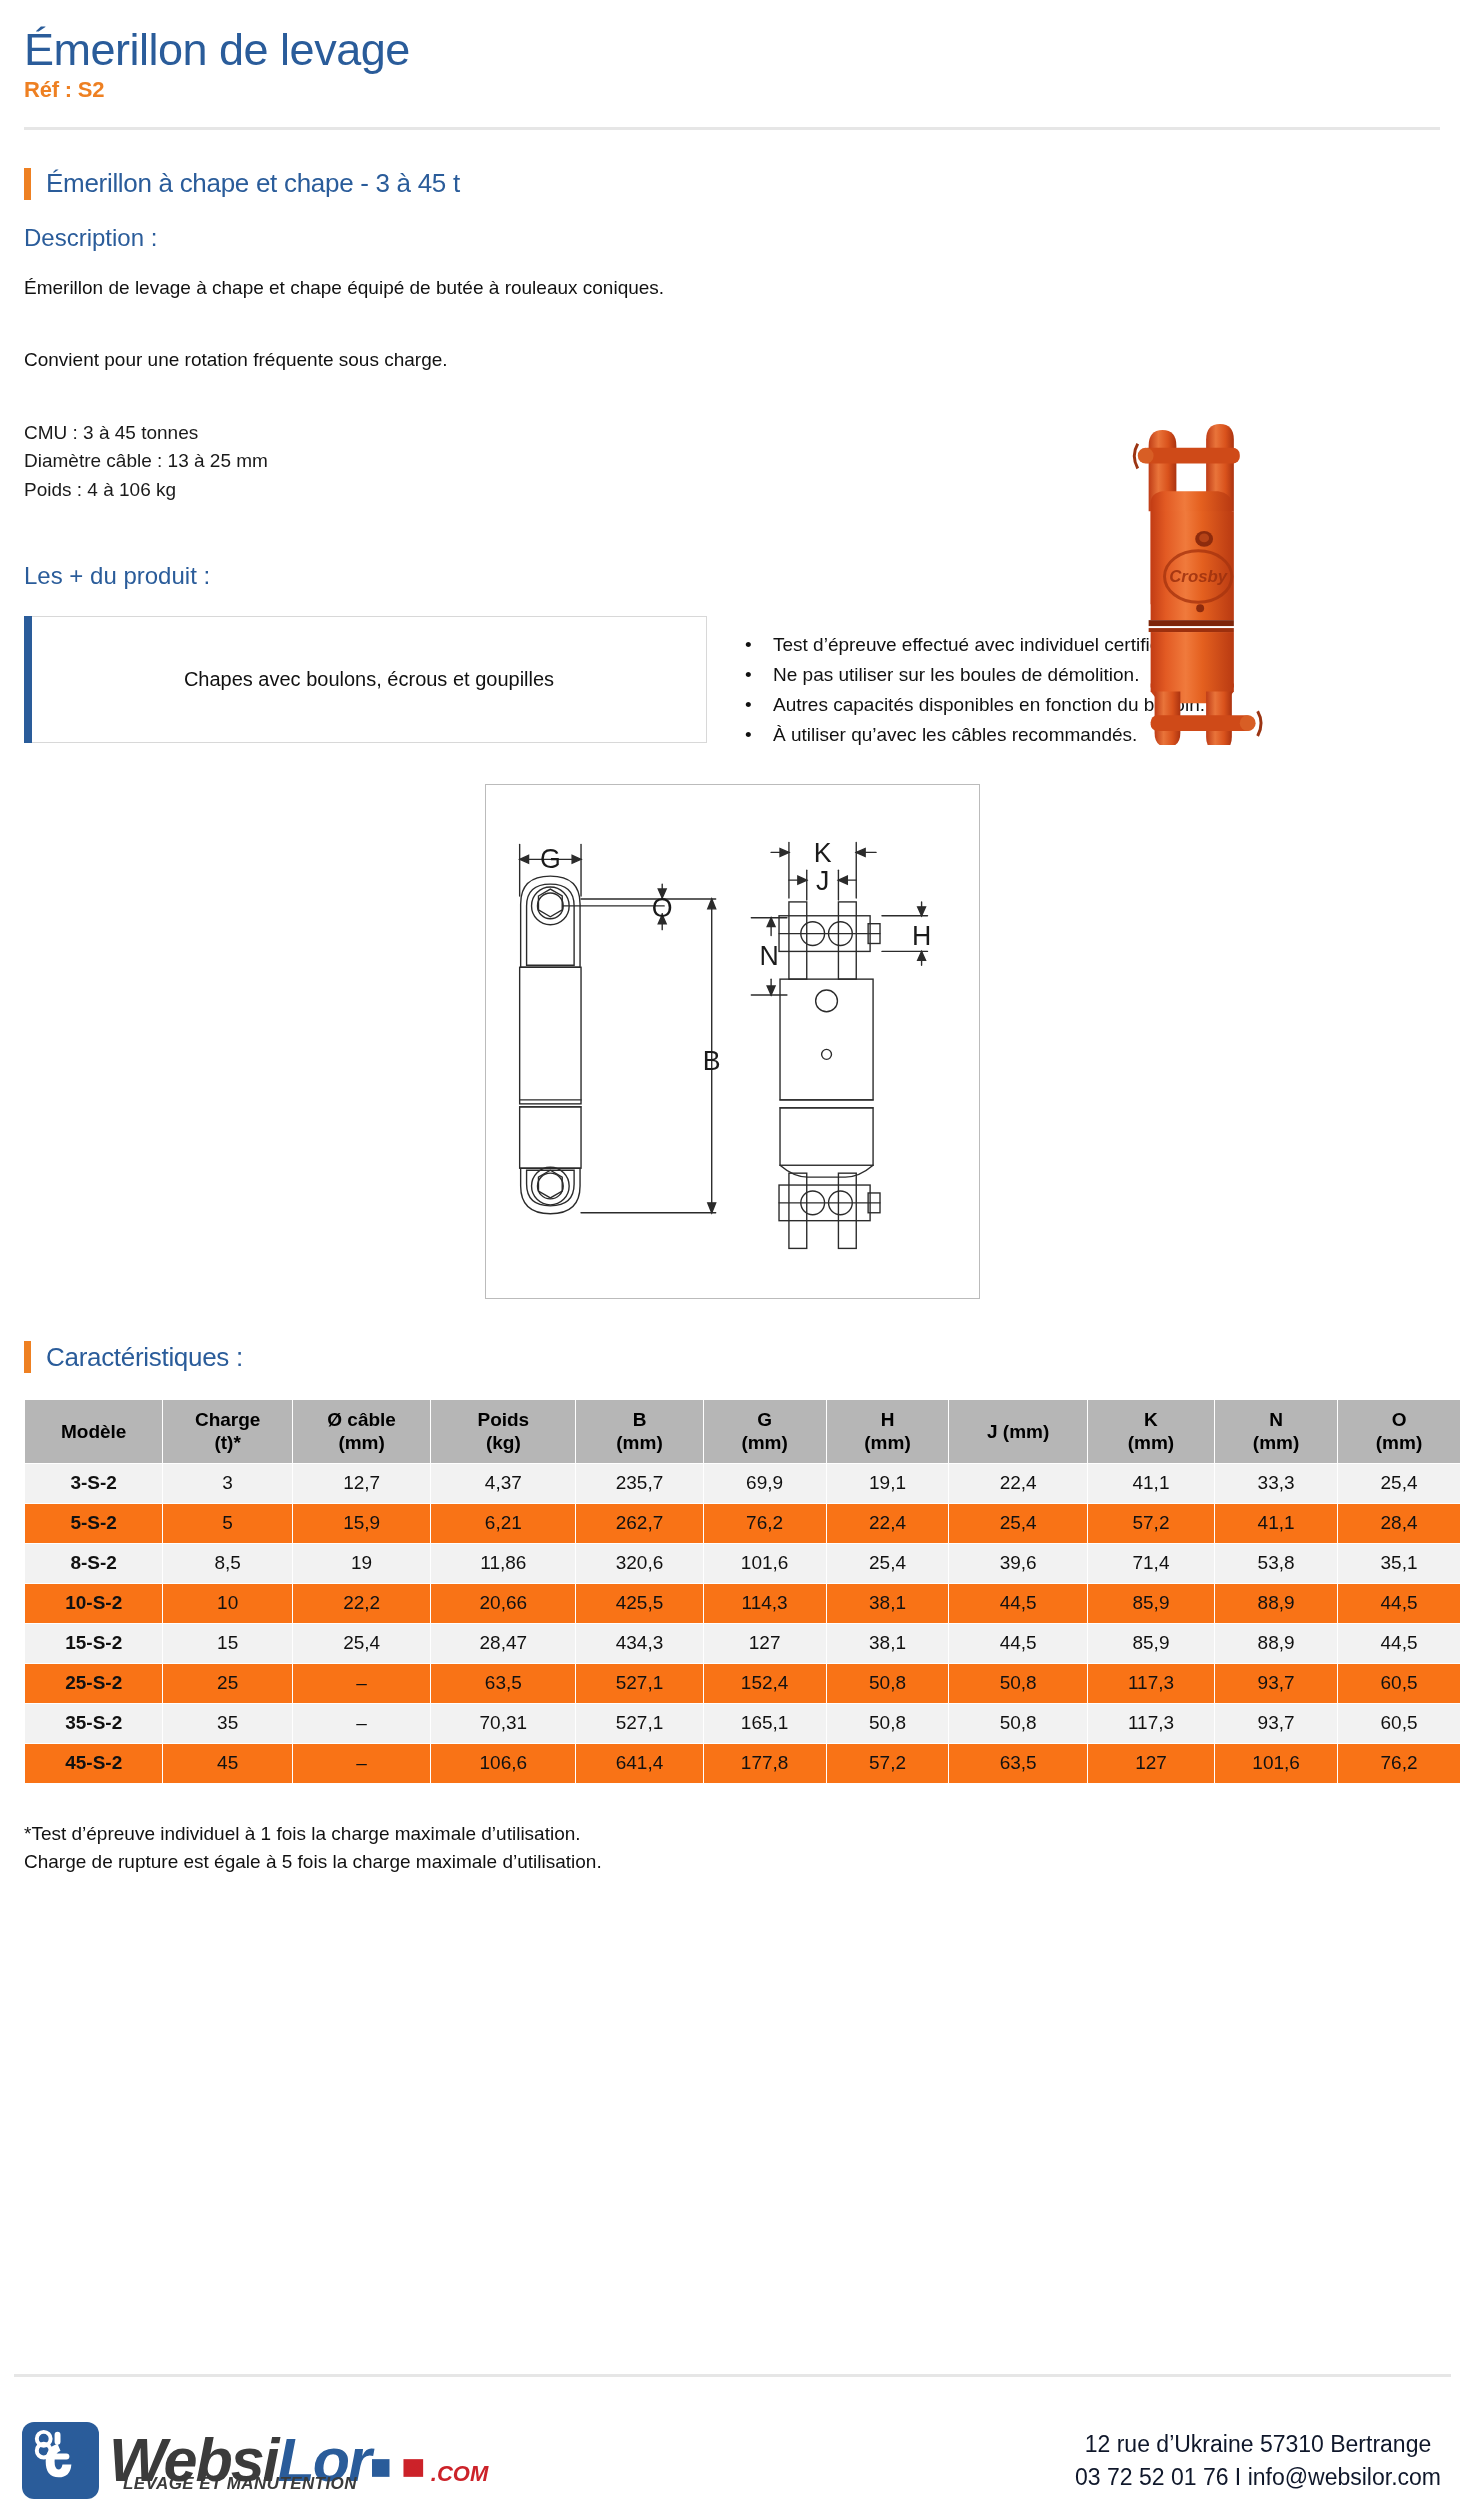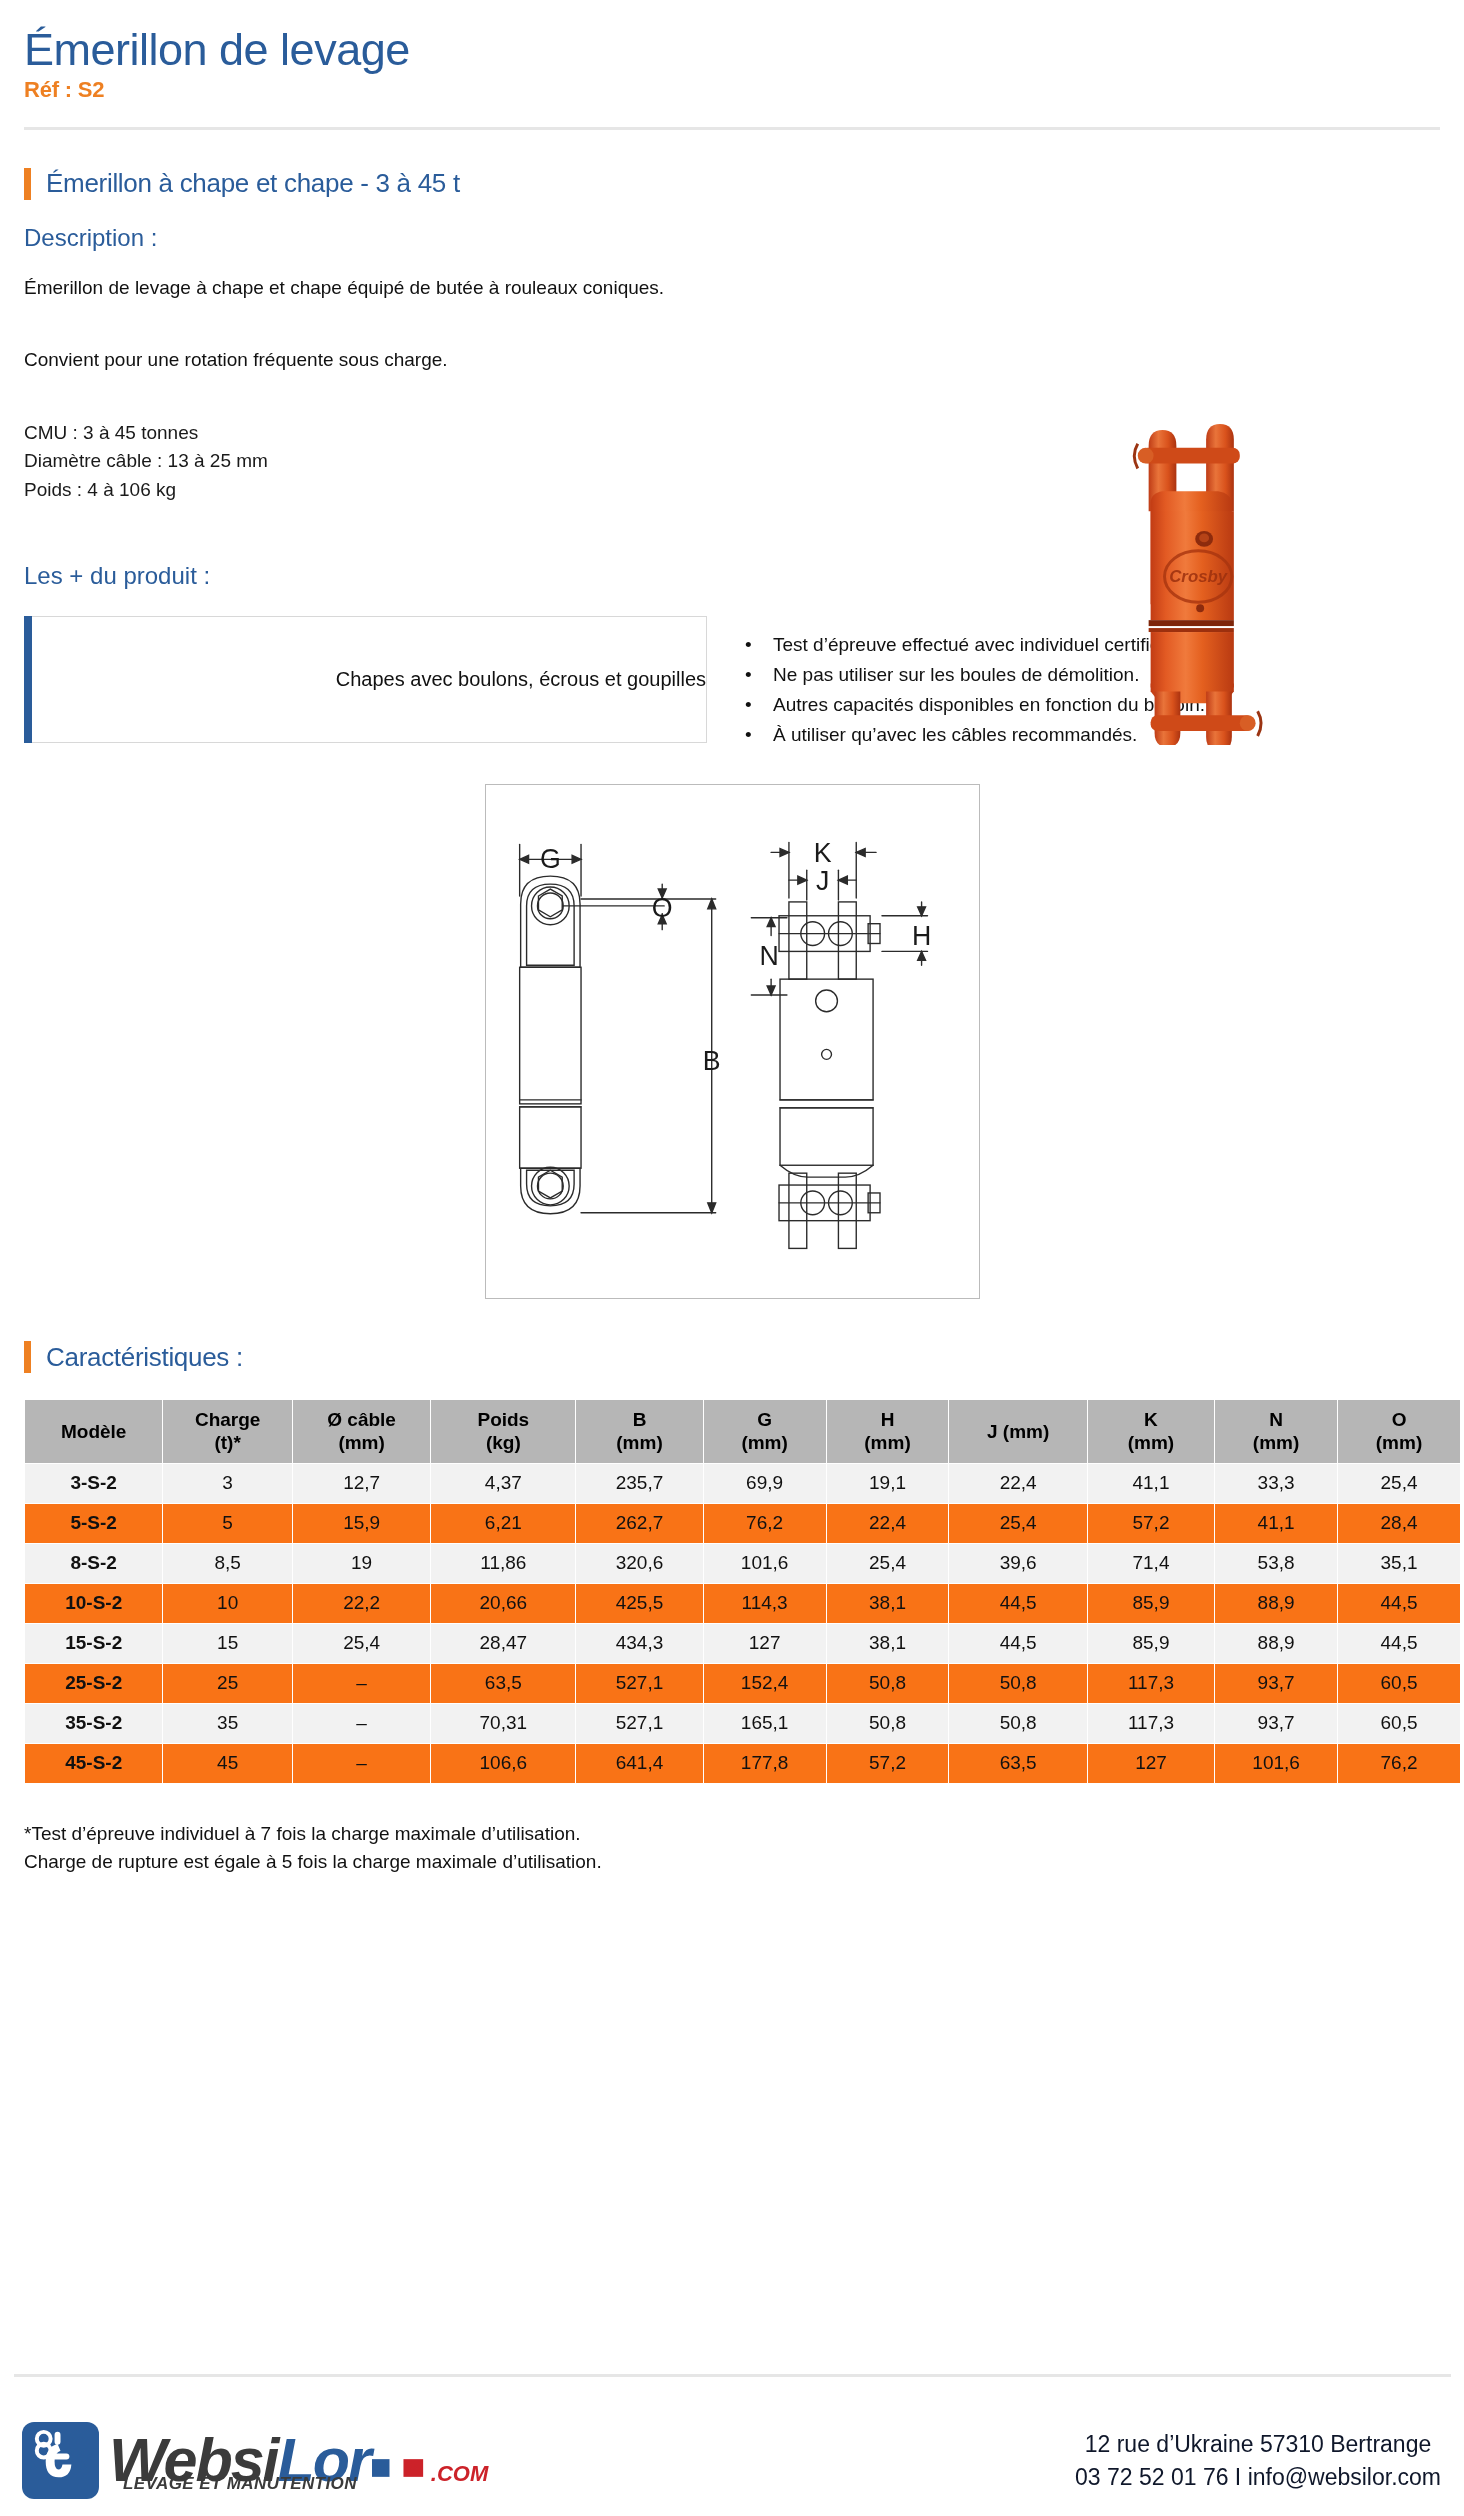--- a/index.html
+++ b/index.html
@@ -100,21 +100,21 @@
     background: #2a5c9a;
     flex: 0 0 auto;
   }
   .plus-box {
     flex: 1;
     border: 1px solid #d8d8d8;
     border-left: none;
     min-height: 127px;
     display: flex;
     align-items: center;
-    justify-content: flex-end;
+    justify-content: center;
     background: #fff;
   }
   .plus-box-text { font-size: 20px; color: #111; }
 
   .bullet-col {
     margin-left: 38px;
     padding-top: 14px;
   }
   .bullet-item {
     display: flex;
@@ -607,21 +607,21 @@
           <td>57,2</td>
           <td>63,5</td>
           <td>127</td>
           <td>101,6</td>
           <td>76,2</td>
         </tr>
       </tbody>
   </table>
 
   <div class="footnote">
-    <div>*Test d’épreuve individuel à 7 fois la charge maximale d’utilisation.</div>
+    <div>*Test d’épreuve individuel à 1 fois la charge maximale d’utilisation.</div>
     <div>Charge de rupture est égale à 5 fois la charge maximale d’utilisation.</div>
   </div>
 
   <div class="footer-rule"></div>
 
   <div class="footer">
     <div class="logo">
       <div class="logo-mark">
         <svg width="77" height="77" viewBox="0 0 78 78" aria-hidden="true">
           <g fill="#ffffff">

